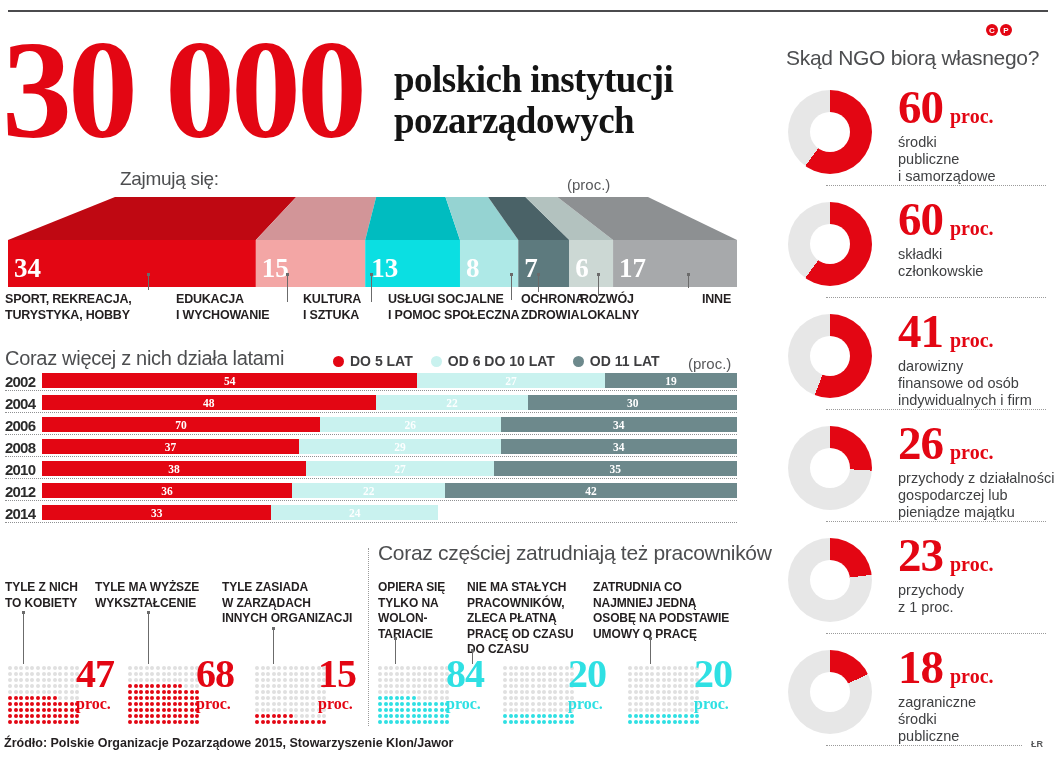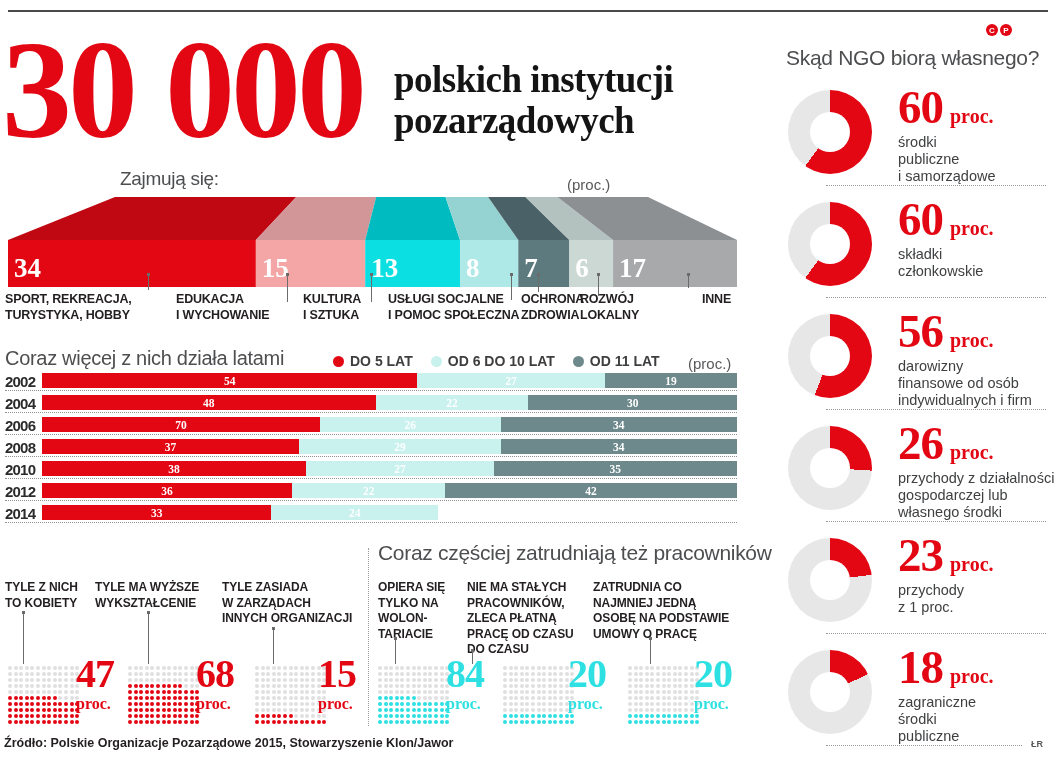--- a/index.html
+++ b/index.html
@@ -1063,32 +1063,32 @@
       <div class="donut" style="left: 788px; top: 202px; background: conic-gradient(rgb(227, 6, 19) 0deg, rgb(227, 6, 19) 60%, rgb(231, 231, 231) 60%, rgb(231, 231, 231) 100%);">
         <div class="hole"></div>
       </div>
       <div class="mnum" style="left: 898px; top: 196px;"><span class="big">60</span><span class="proc">proc.</span></div>
       <div class="mlabel" style="left: 898px; top: 246px;">składki
 członkowskie</div>
       <div class="hsep" style="left: 826px; top: 297px;"></div>
       <div class="donut" style="left: 788px; top: 314px; background: conic-gradient(rgb(227, 6, 19) 0deg, rgb(227, 6, 19) 56%, rgb(231, 231, 231) 56%, rgb(231, 231, 231) 100%);">
         <div class="hole"></div>
       </div>
-      <div class="mnum" style="left: 898px; top: 308px;"><span class="big">56</span><span class="proc">proc.</span></div>
+      <div class="mnum" style="left: 898px; top: 308px;"><span class="big">41</span><span class="proc">proc.</span></div>
       <div class="mlabel" style="left: 898px; top: 358px;">darowizny
 finansowe od osób
 indywidualnych i firm</div>
       <div class="hsep" style="left: 826px; top: 409px;"></div>
       <div class="donut" style="left: 788px; top: 426px; background: conic-gradient(rgb(227, 6, 19) 0deg, rgb(227, 6, 19) 26%, rgb(231, 231, 231) 26%, rgb(231, 231, 231) 100%);">
         <div class="hole"></div>
       </div>
       <div class="mnum" style="left: 898px; top: 420px;"><span class="big">26</span><span class="proc">proc.</span></div>
       <div class="mlabel" style="left: 898px; top: 470px;">przychody z działalności
 gospodarczej lub
-własnego środki</div>
+pieniądze majątku</div>
       <div class="hsep" style="left: 826px; top: 521px;"></div>
       <div class="donut" style="left: 788px; top: 538px; background: conic-gradient(rgb(227, 6, 19) 0deg, rgb(227, 6, 19) 23%, rgb(231, 231, 231) 23%, rgb(231, 231, 231) 100%);">
         <div class="hole"></div>
       </div>
       <div class="mnum" style="left: 898px; top: 532px;"><span class="big">23</span><span class="proc">proc.</span></div>
       <div class="mlabel" style="left: 898px; top: 582px;">przychody
 z 1 proc.</div>
       <div class="hsep" style="left: 826px; top: 633px;"></div>
       <div class="donut" style="left: 788px; top: 650px; background: conic-gradient(rgb(227, 6, 19) 0deg, rgb(227, 6, 19) 18%, rgb(231, 231, 231) 18%, rgb(231, 231, 231) 100%);">
         <div class="hole"></div>

